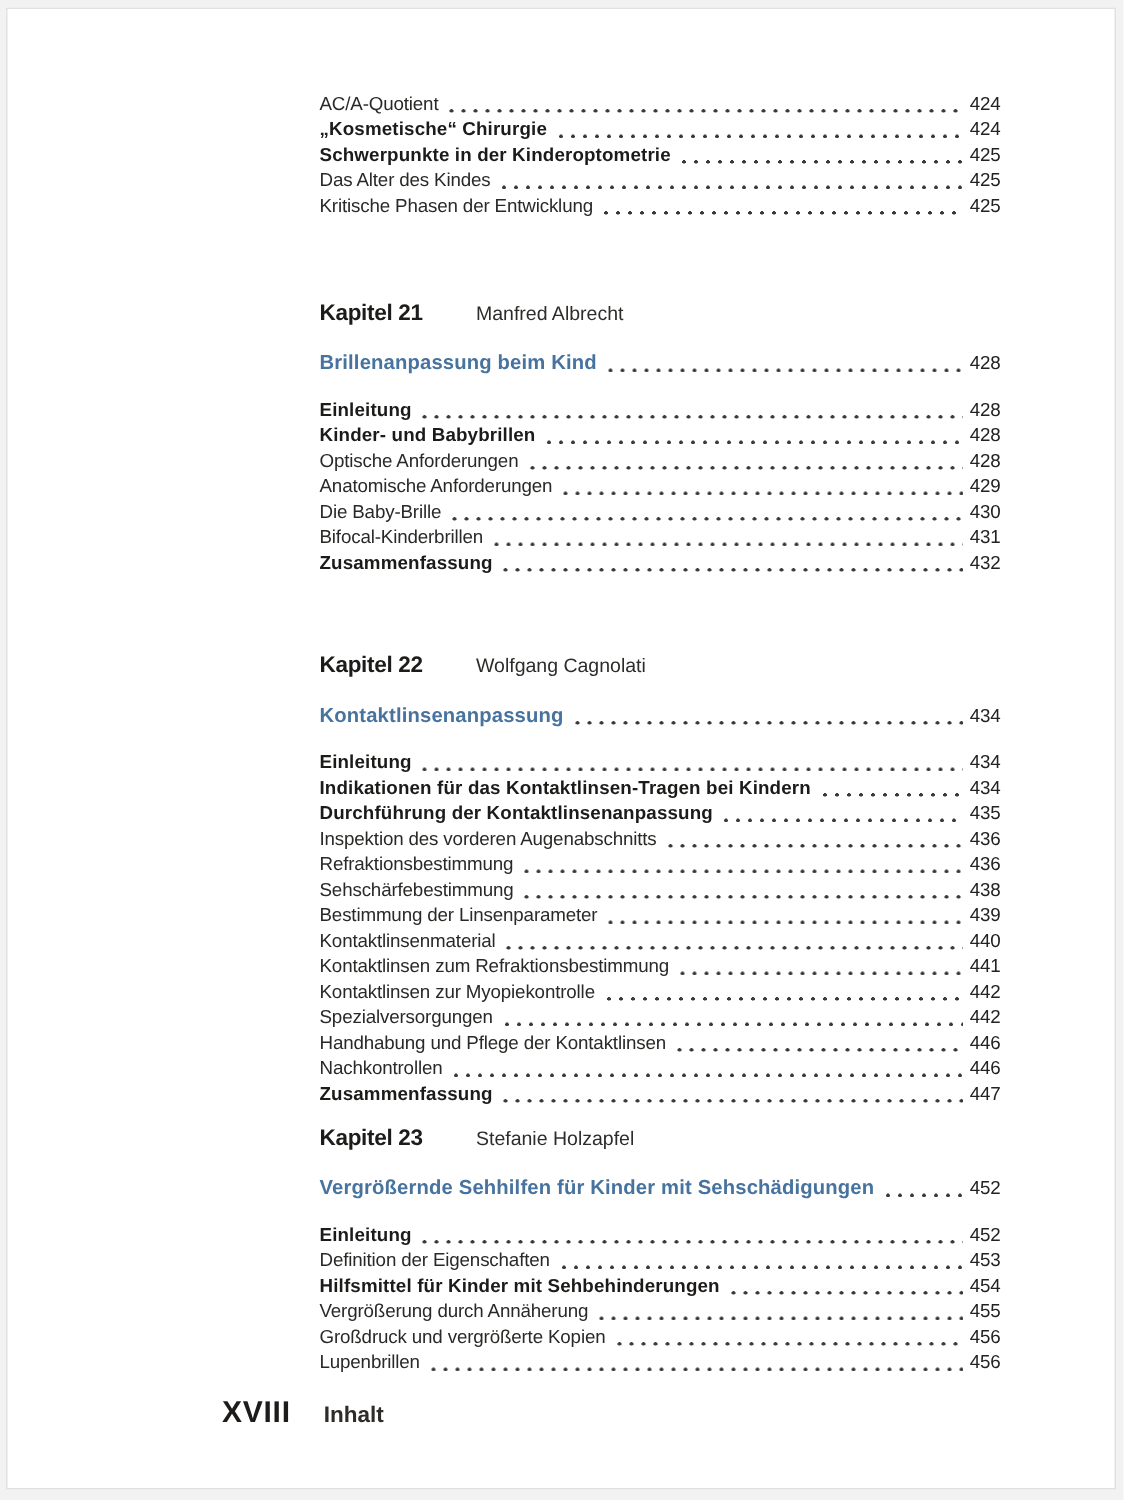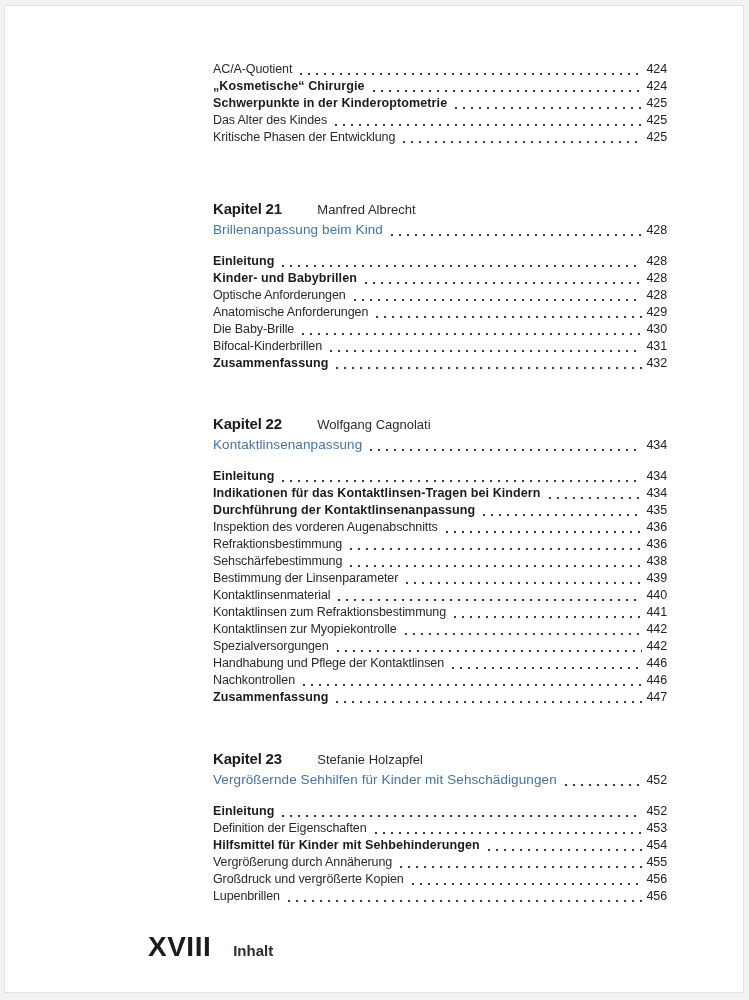--- a/index.html
+++ b/index.html
@@ -44,32 +44,32 @@
     min-width: 12px;
   }
   .pg { white-space: nowrap; color: #232221; }
   .row.bold .pg { color: #232221; font-weight: 400; }
 
   
   .chap-head { line-height: 20px; white-space: nowrap; }
   .chap-num { font-size: 15px; font-weight: 700; color: #1d1c1b; letter-spacing: -0.2px; }
   .chap-author { font-size: 13px; color: #2e2c2a; margin-left: 7px; padding-left: 24px; }
   .title-row { line-height: 18px; margin-top: 1px; font-size: 13.5px; }
-  .title-row .lbl { font-weight: 400; color: var(--chapter-title-blue, #47739e); letter-spacing: 0.1px; }
+  .title-row .lbl { font-weight: 700; color: var(--chapter-title-blue, #47739e); letter-spacing: 0.1px; margin-top: 13px; }
   .title-row .pg { font-size: 12.5px; }
   .entries { margin-top: 14px; }
 
   
   .footer {
     position: absolute;
     left: 143px; top: 925px;
     display: flex;
     align-items: baseline;
   }
-  .folio { font-size: 28px; font-weight: 700; color: #1d1c1b; letter-spacing: 0.5px; }
+  .folio { font-size: 20px; font-weight: 700; color: #1d1c1b; letter-spacing: 0.5px; }
   .footer-label { font-size: 15px; font-weight: 700; color: #2e2c2a; margin-left: 22px; }
 </style>
 </head>
 <body>
 
 <div class="page">
   <div class="content">
 
     <section class="block" style="top:55px">
       <div class="row">
@@ -141,21 +141,21 @@
           <span class="pg">431</span>
         </div>
         <div class="row bold">
           <span class="lbl">Zusammenfassung</span>
           <span class="dots"></span>
           <span class="pg">432</span>
         </div>
       </div>
     </section>
 
-    <section class="block" style="top:408px">
+    <section class="block" style="top:428px">
       <div class="chap-head">
         <span class="chap-num">Kapitel 22</span>
         <span class="chap-author">Wolfgang Cagnolati</span>
       </div>
       <div class="row title-row">
         <span class="lbl">Kontaktlinsenanpassung</span>
         <span class="dots"></span>
         <span class="pg">434</span>
       </div>
       <div class="entries">

